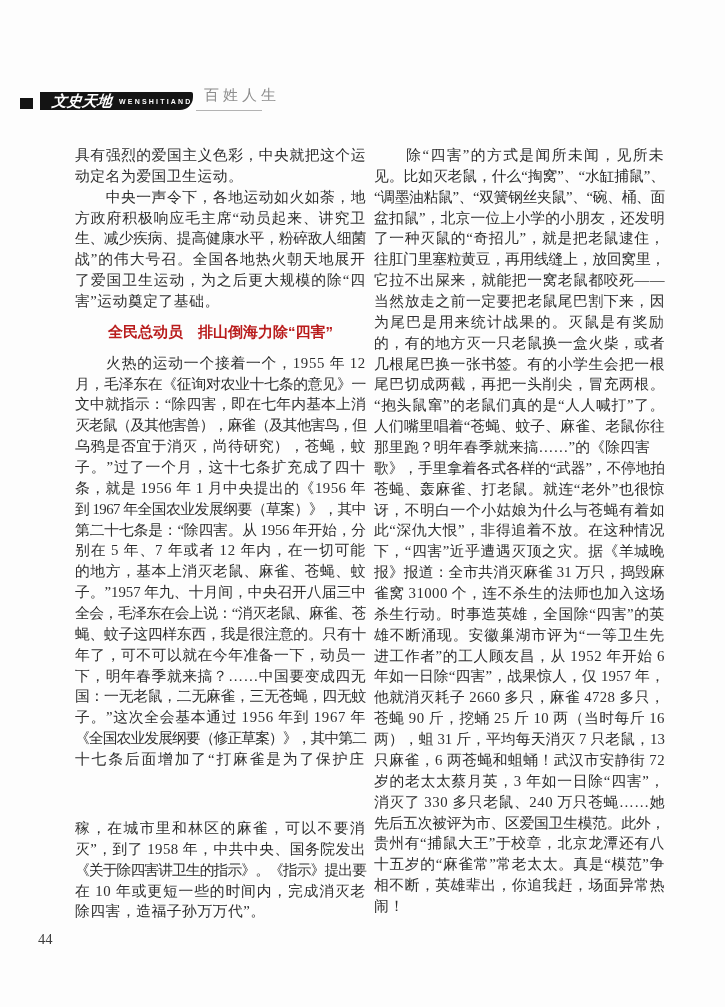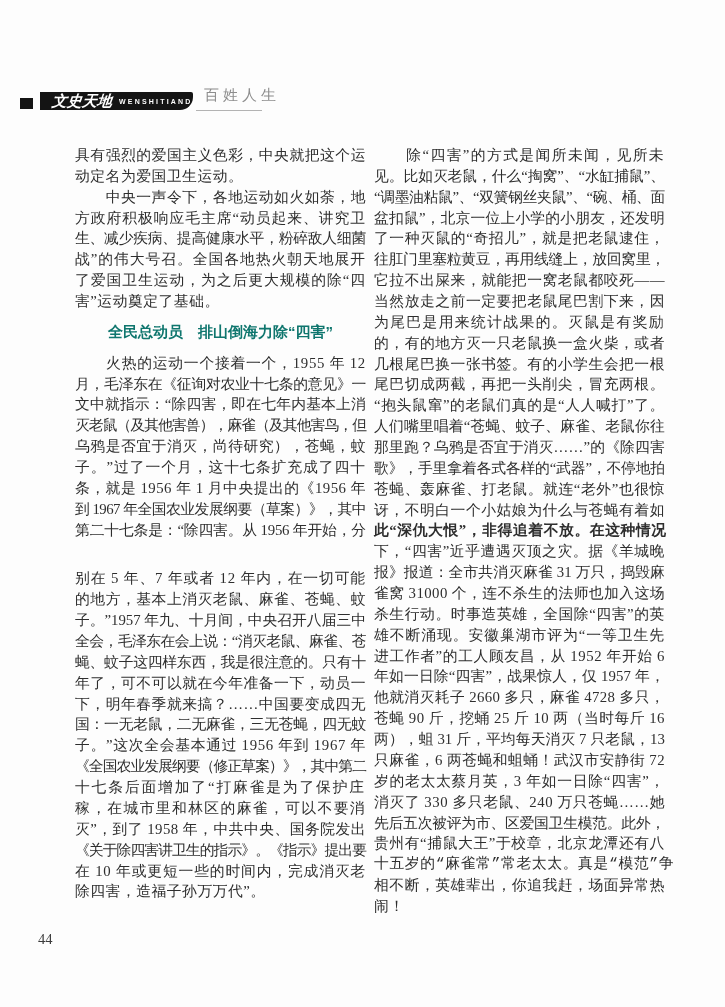--- a/index.html
+++ b/index.html
@@ -19,21 +19,21 @@
                  letter-spacing:4px;line-height:18px;font-family:"Liberation Serif",serif;white-space:nowrap;}
   .section-underline{position:absolute;left:196px;top:110px;width:66px;height:1px;background:#b3b3b3;}
 
   
   .column{position:absolute;top:145px;width:291px;color:#2e2e2e;font-size:14.8px;}
   .column.left{left:75px;}
   .column.right{left:374px;}
   .line{height:20.86px;line-height:20.86px;white-space:nowrap;overflow:visible;}
   .line.end{letter-spacing:0.5px;}
   .line.head{text-align:center;font-weight:700;margin:10px 0;font-size:15px;
-             font-family:"Liberation Sans","DejaVu Sans",sans-serif;color:#0f766e;}
+             font-family:"Liberation Sans","DejaVu Sans",sans-serif;color:#b91c1c;}
 
   
   .page-number{position:absolute;left:38px;top:931px;font-size:14.5px;color:#3c3c3c;
                font-family:"Liberation Serif",serif;}
   .watermark{position:absolute;left:25px;top:1011px;display:flex;gap:30px;align-items:baseline;
              font-family:"Liberation Sans","DejaVu Sans",sans-serif;}
   .watermark .site{font-size:17px;color:#a0a0a0;letter-spacing:1px;}
   .watermark .url{font-size:17px;color:#a8a8a8;}
 </style>
 </head>
@@ -63,73 +63,73 @@
       <div class="line head"><span>全民总动员　排山倒海力除“四害”</span></div>
       <div class="line body" style="letter-spacing: 0.75px;"><span>　　火热的运动一个接着一个，1955 年 12</span></div>
       <div class="line body" style="letter-spacing: -0.246875px;"><span>月，毛泽东在《征询对农业十七条的意见》一</span></div>
       <div class="line body" style="letter-spacing: 0.164062px;"><span>文中就指示：“除四害，即在七年内基本上消</span></div>
       <div class="line body" style="letter-spacing: -0.939732px;"><span>灭老鼠（及其他害兽），麻雀（及其他害鸟，但</span></div>
       <div class="line body" style="letter-spacing: 0.518914px;"><span>乌鸦是否宜于消灭，尚待研究），苍蝇，蚊</span></div>
       <div class="line body" style="letter-spacing: 0.95148px;"><span>子。”过了一个月，这十七条扩充成了四十</span></div>
       <div class="line body" style="letter-spacing: 0.501736px;"><span>条，就是 1956 年 1 月中央提出的《1956 年</span></div>
       <div class="line body" style="letter-spacing: -0.514323px;"><span>到 1967 年全国农业发展纲要（草案）》，其中</span></div>
       <div class="line body" style="letter-spacing: -0.171224px;"><span>第二十七条是：“除四害。从 1956 年开始，分</span></div>
-      <div class="line body" style="letter-spacing: 0.873047px; margin-top: 28px;"><span>别在 5 年、7 年或者 12 年内，在一切可能</span></div>
+      <div class="line body" style="letter-spacing: 0.873047px;"><span>别在 5 年、7 年或者 12 年内，在一切可能</span></div>
       <div class="line body" style="letter-spacing: 0.518914px;"><span>的地方，基本上消灭老鼠、麻雀、苍蝇、蚊</span></div>
       <div class="line body" style="letter-spacing: -0.0183424px;"><span>子。”1957 年九、十月间，中央召开八届三中</span></div>
       <div class="line body" style="letter-spacing: -0.548363px;"><span>全会，毛泽东在会上说：“消灭老鼠、麻雀、苍</span></div>
       <div class="line body" style="letter-spacing: -0.246875px;"><span>蝇、蚊子这四样东西，我是很注意的。只有十</span></div>
       <div class="line body" style="letter-spacing: 0.518914px;"><span>年了，可不可以就在今年准备一下，动员一</span></div>
       <div class="line body" style="letter-spacing: 0.518914px;"><span>下，明年春季就来搞？……中国要变成四无</span></div>
       <div class="line body" style="letter-spacing: -0.246875px;"><span>国：一无老鼠，二无麻雀，三无苍蝇，四无蚊</span></div>
       <div class="line body" style="letter-spacing: 0.695312px;"><span>子。”这次全会基本通过 1956 年到 1967 年</span></div>
       <div class="line body" style="letter-spacing: -0.939732px;"><span>《全国农业发展纲要（修正草案）》，其中第二</span></div>
       <div class="line body" style="letter-spacing: 1.82639px;"><span>十七条后面增加了“打麻雀是为了保护庄</span></div>
-      <div class="line body" style="letter-spacing: 1.36979px;"><span>稼，在城市里和林区的麻雀，可以不要消</span></div>
+      <div class="line body" style="letter-spacing: 1.36979px; margin-top: 48px;"><span>稼，在城市里和林区的麻雀，可以不要消</span></div>
       <div class="line body" style="letter-spacing: 0.464674px;"><span>灭”，到了 1958 年，中共中央、国务院发出</span></div>
       <div class="line body" style="letter-spacing: -0.939732px;"><span>《关于除四害讲卫生的指示》。《指示》提出要</span></div>
       <div class="line body" style="letter-spacing: 0.821429px;"><span>在 10 年或更短一些的时间内，完成消灭老</span></div>
       <div class="line end"><span>除四害，造福子孙万万代”。</span></div>
     </div>
   <div class="column right">
       <div class="line body" style="letter-spacing: 1.38487px;"><span>　　除“四害”的方式是闻所未闻，见所未</span></div>
       <div class="line body" style="letter-spacing: -0.0738636px;"><span>见。比如灭老鼠，什么“掏窝”、“水缸捕鼠”、</span></div>
       <div class="line body" style="letter-spacing: -0.355978px;"><span>“调墨油粘鼠”、“双簧钢丝夹鼠”、“碗、桶、面</span></div>
       <div class="line body" style="letter-spacing: 0.164062px;"><span>盆扣鼠”，北京一位上小学的小朋友，还发明</span></div>
       <div class="line body" style="letter-spacing: 0.575781px;"><span>了一种灭鼠的“奇招儿”，就是把老鼠逮住，</span></div>
       <div class="line body" style="letter-spacing: -0.246875px;"><span>往肛门里塞粒黄豆，再用线缝上，放回窝里，</span></div>
       <div class="line body" style="letter-spacing: 0.518914px;"><span>它拉不出屎来，就能把一窝老鼠都咬死——</span></div>
       <div class="line body" style="letter-spacing: 0.518914px;"><span>当然放走之前一定要把老鼠尾巴割下来，因</span></div>
       <div class="line body" style="letter-spacing: 1.36979px;"><span>为尾巴是用来统计战果的。灭鼠是有奖励</span></div>
       <div class="line body" style="letter-spacing: 0.518914px;"><span>的，有的地方灭一只老鼠换一盒火柴，或者</span></div>
       <div class="line body" style="letter-spacing: 0.518914px;"><span>几根尾巴换一张书签。有的小学生会把一根</span></div>
       <div class="line body" style="letter-spacing: 0.518914px;"><span>尾巴切成两截，再把一头削尖，冒充两根。</span></div>
       <div class="line body" style="letter-spacing: 0.627232px;"><span>“抱头鼠窜”的老鼠们真的是“人人喊打”了。</span></div>
       <div class="line body" style="letter-spacing: 0.164062px;"><span>人们嘴里唱着“苍蝇、蚊子、麻雀、老鼠你往</span></div>
-      <div class="line body" style="letter-spacing: 0.164062px;"><span>那里跑？乌鸦是否宜于消灭……”的《除四害</span></div>
+      <div class="line body" style="letter-spacing: 0.164062px;"><span>那里跑？明年春季就来搞……”的《除四害</span></div>
       <div class="line body" style="letter-spacing: -0.15625px;"><span>歌》，手里拿着各式各样的“武器”，不停地拍</span></div>
       <div class="line body" style="letter-spacing: 0.575781px;"><span>苍蝇、轰麻雀、打老鼠。就连“老外”也很惊</span></div>
       <div class="line body" style="letter-spacing: 0.518914px;"><span>讶，不明白一个小姑娘为什么与苍蝇有着如</span></div>
-      <div class="line body" style="letter-spacing: 0.575781px; font-weight: bold;"><span>此“深仇大恨”，非得追着不放。在这种情况</span></div>
+      <div class="line body" style="letter-spacing: 0.575781px;"><span>此“深仇大恨”，非得追着不放。在这种情况</span></div>
       <div class="line body" style="letter-spacing: 0.575781px;"><span>下，“四害”近乎遭遇灭顶之灾。据《羊城晚</span></div>
       <div class="line body" style="letter-spacing: 0.111506px;"><span>报》报道：全市共消灭麻雀 31 万只，捣毁麻</span></div>
       <div class="line body" style="letter-spacing: 0.428668px;"><span>雀窝 31000 个，连不杀生的法师也加入这场</span></div>
       <div class="line body" style="letter-spacing: 0.575781px;"><span>杀生行动。时事造英雄，全国除“四害”的英</span></div>
       <div class="line body" style="letter-spacing: 0.95148px;"><span>雄不断涌现。安徽巢湖市评为“一等卫生先</span></div>
       <div class="line body" style="letter-spacing: 0.598958px; text-align: right;"><span>进工作者”的工人顾友昌，从 1952 年开始 6</span></div>
       <div class="line body" style="letter-spacing: 0.171224px;"><span>年如一日除“四害”，战果惊人，仅 1957 年，</span></div>
       <div class="line body" style="letter-spacing: 0.379207px;"><span>他就消灭耗子 2660 多只，麻雀 4728 多只，</span></div>
       <div class="line body" style="letter-spacing: 0.483817px;"><span>苍蝇 90 斤，挖蛹 25 斤 10 两（当时每斤 16</span></div>
       <div class="line body" style="letter-spacing: 0.098125px;"><span>两），蛆 31 斤，平均每天消灭 7 只老鼠，13</span></div>
       <div class="line body" style="letter-spacing: 0.448153px;"><span>只麻雀，6 两苍蝇和蛆蛹！武汉市安静街 72</span></div>
       <div class="line body" style="letter-spacing: 0.724702px;"><span>岁的老太太蔡月英，3 年如一日除“四害”，</span></div>
       <div class="line body" style="letter-spacing: 0.564453px;"><span>消灭了 330 多只老鼠、240 万只苍蝇……她</span></div>
       <div class="line body" style="letter-spacing: -0.246875px;"><span>先后五次被评为市、区爱国卫生模范。此外，</span></div>
       <div class="line body" style="letter-spacing: 0.575781px;"><span>贵州有“捕鼠大王”于校章，北京龙潭还有八</span></div>
-      <div class="line body" style="letter-spacing: 0.627232px; font-family: Liberation Mono, monospace;"><span>十五岁的“麻雀常”常老太太。真是“模范”争</span></div>
+      <div class="line body" style="letter-spacing: 0.627232px;"><span>十五岁的“麻雀常”常老太太。真是“模范”争</span></div>
       <div class="line body" style="letter-spacing: 0.518914px;"><span>相不断，英雄辈出，你追我赶，场面异常热</span></div>
       <div class="line end"><span>闹！</span></div>
     </div>
 
   <div class="page-number">44</div>
 
   <div class="watermark">
     <span class="site">中国知网</span>
     <span class="url">https://www.cnki.net</span>
   </div>

